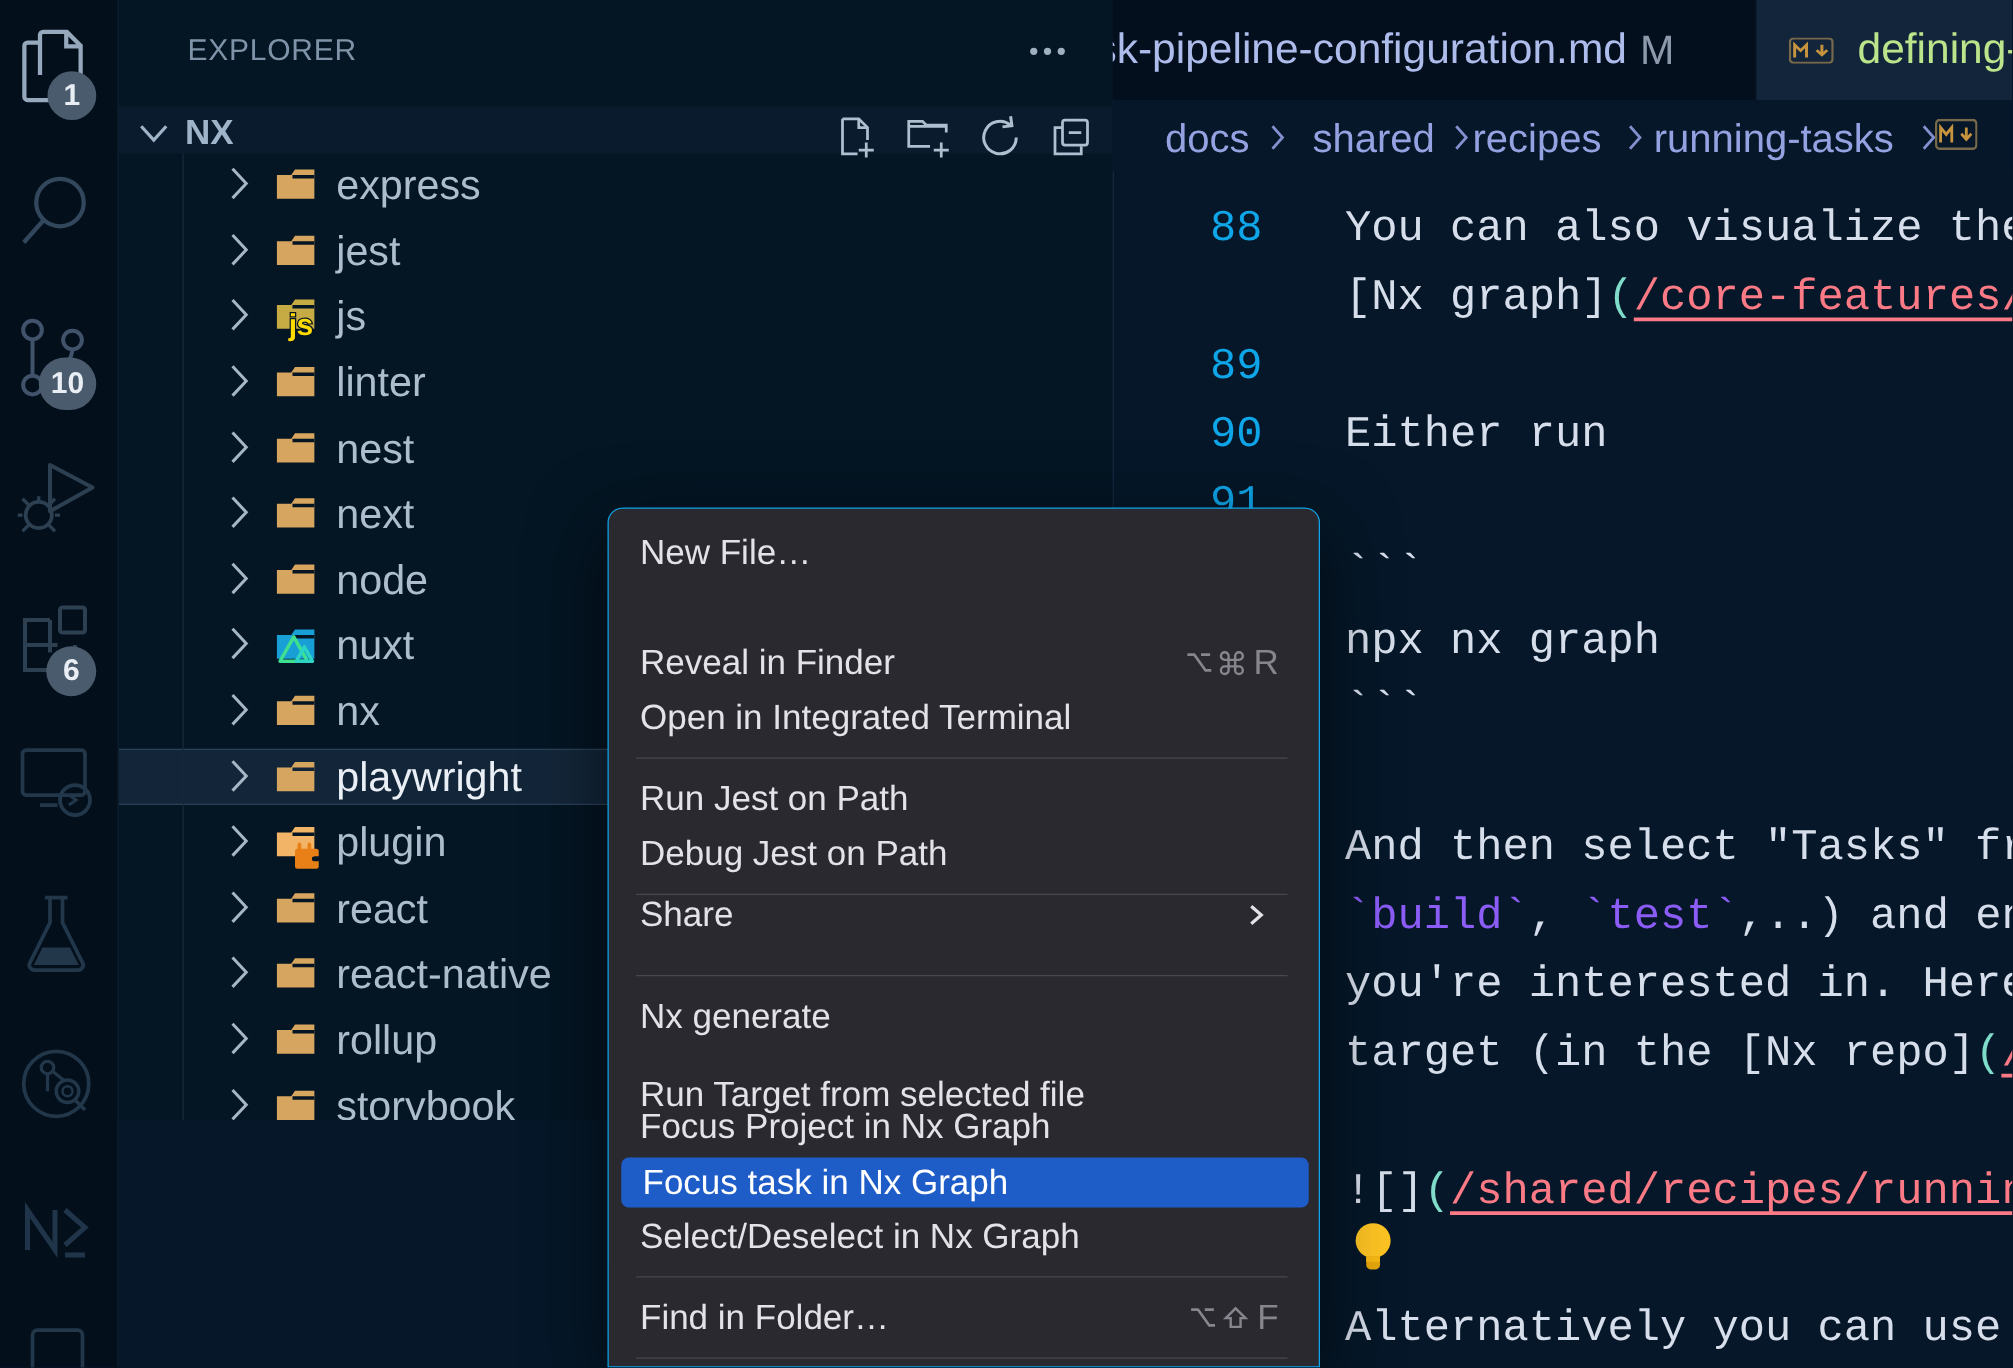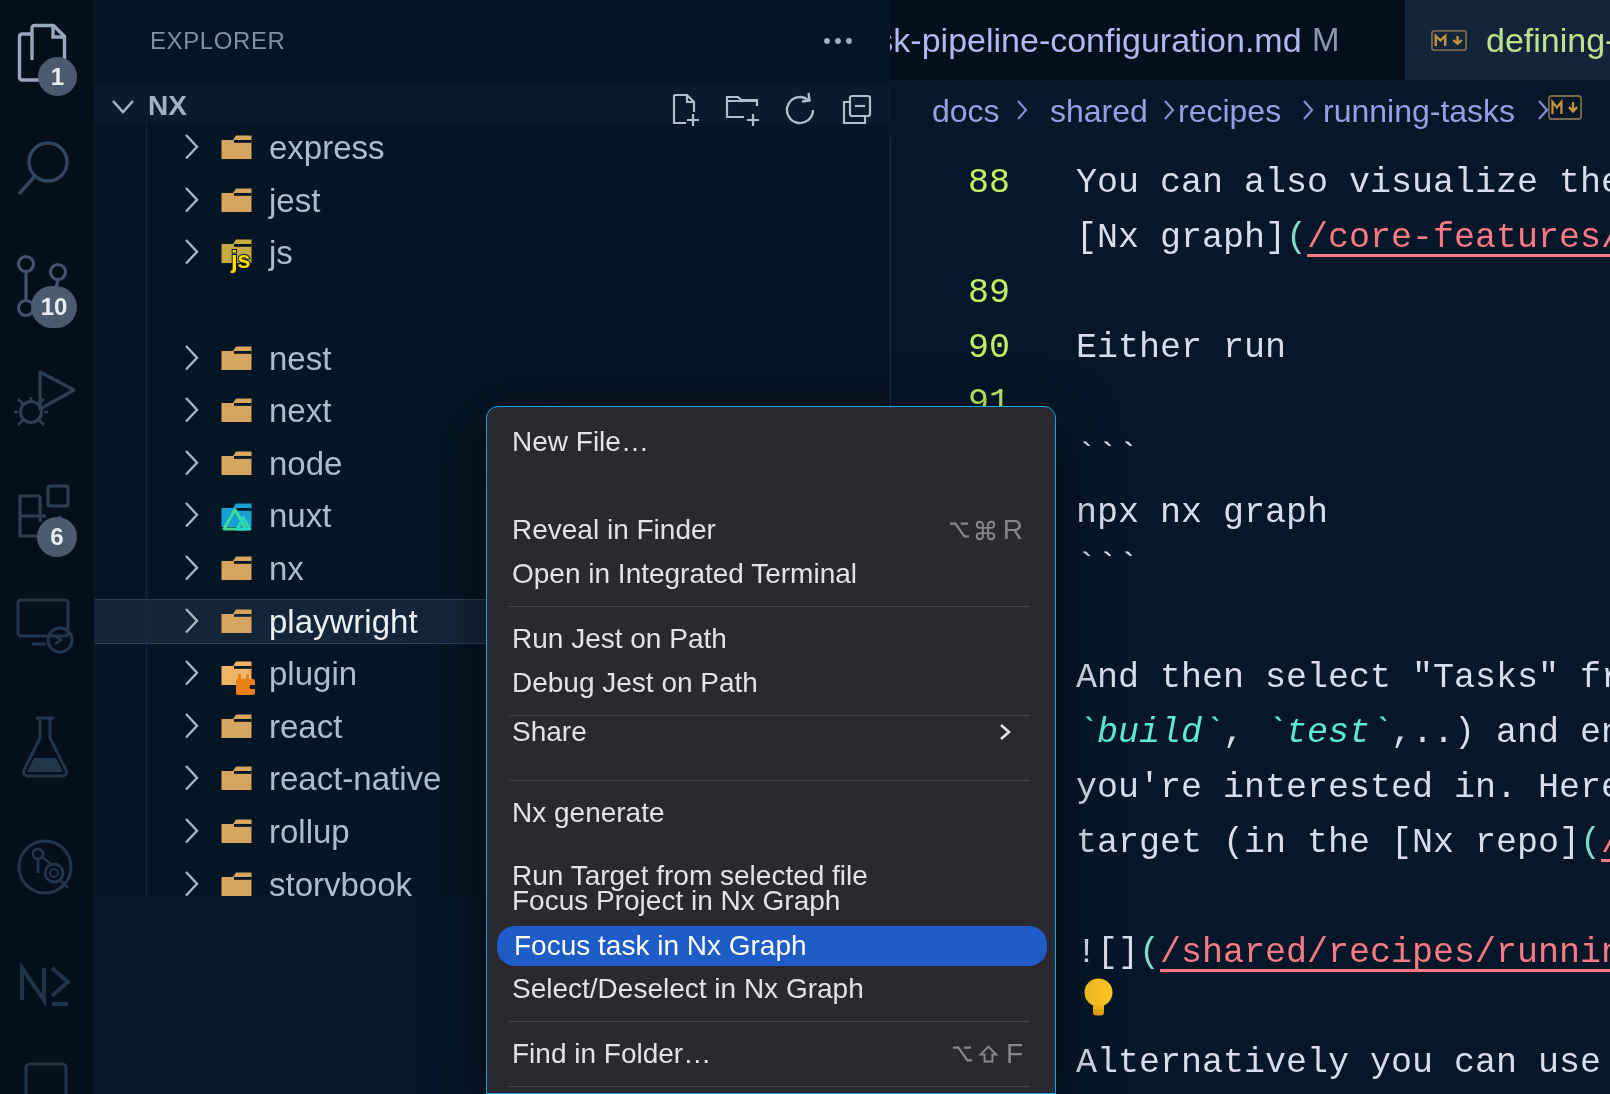--- a/index.html
+++ b/index.html
@@ -29,32 +29,32 @@
   #tab1 { position:absolute; left:0; top:0; width:515px; height:80px; background:#040f1e; overflow:hidden; }
   #tab1 .tname { position:absolute; left:-42px; top:50%; transform:translateY(-50%); font-size:34px; color:#aebcec; white-space:pre; }
   #tab1 .tmod { position:absolute; left:422px; top:50%; transform:translateY(-50%); font-size:33px; color:#8b99ab; }
   #tab2 { position:absolute; left:515px; top:0; width:205px; height:80px; background:#13253b; overflow:hidden; }
   #tab2 .tname { position:absolute; left:81px; top:50%; transform:translateY(-50%); font-size:34px; color:#bce48b; white-space:pre; }
   #crumbs { position:absolute; left:0; top:80px; width:720px; height:57px; background:#051728; font-size:32px; color:#94a2e2; }
   .crumb { position:absolute; top:calc(50% + 2px); transform:translateY(-50%); white-space:pre; }
 
   #code { position:absolute; left:0; top:137px; width:720px; height:957px; }
   .cl { position:absolute; left:186px; height:55px; line-height:55px; font-family:"Liberation Mono",monospace; font-size:35px; color:#d6deeb; white-space:pre; }
-  .ln { position:absolute; left:0; width:120px; height:55px; line-height:55px; text-align:right; font-family:"Liberation Mono",monospace; font-size:35px; color:#bef264; }
-  .grn { color:#5eead4;font-style:italic; }
+  .ln { position:absolute; left:0; width:120px; height:55px; line-height:55px; text-align:right; font-family:"Liberation Mono",monospace; font-size:35px; color:#0ea5e9; }
+  .grn { color:#8b5cf6; }
   .teal { color:#7fdbca; }
   .lnk { color:#fb7a85; text-decoration:underline; text-decoration-thickness:2.5px; text-underline-offset:7px; }
 
   #menu { position:absolute; z-index:10; left:486px; top:406px; width:570px; height:688px; background:#2b2930; border:1px solid #0ea5e9;
           border-radius:12px 12px 0 0; box-shadow:0 18px 60px rgba(0,0,0,.55); overflow:hidden; }
   .mi { position:absolute; left:0; width:570px; height:44px; font-size:28px; color:#e3e2e6; }
   .mi .t { position:absolute; left:25px; top:50%; transform:translateY(-50%); white-space:pre; }
   .mi .sc { position:absolute; right:34px; top:50%; transform:translateY(-50%); color:#87858d; display:flex; align-items:center; gap:5px; }
   .msep { position:absolute; left:22px; width:521px; height:1px; background:#49474e; }
-  .hl { position:absolute; left:10px; width:550px; height:40px; background:#1e5cc8; border-radius:18px; }
+  .hl { position:absolute; left:10px; width:550px; height:40px; background:#1e5cc8; border-radius:6px; }
   .hl .t { position:absolute; left:17px; top:50%; transform:translateY(-50%); color:#fff; white-space:pre; font-size:28px; }
 </style>
 </head>
 <body>
 <div id="stage">
 
   <div id="sidebar">
     <div id="sbtitle">EXPLORER</div>
     <svg class="abs" style="left:727px;top:30px" width="34" height="22" viewBox="0 0 34 22">
       <circle cx="5" cy="11" r="2.9" fill="#9fb0c0"></circle>
@@ -90,20 +90,30 @@
 <div class="tree-row" style="top:228px">
         <span class="chev"><svg width="22" height="30" viewBox="0 0 22 30">
             <polyline points="6,3 17,14.8 6,26.5" fill="none" stroke="#a7b6c4" stroke-width="2.4"></polyline>
           </svg></span>
         <span class="ficon"><svg width="48" height="44" viewBox="0 0 48 44" style="margin-top:-1px">
 <path d="M0.5 7 L12 7 L15 2.5 L30.5 2.5 L30.5 26 L0.5 26 Z" fill="#c6ab45"></path>
 <rect x="13" y="7" width="17.5" height="2.8" fill="#041523"></rect>
 <text x="10" y="31" font-family="Liberation Sans,sans-serif" font-size="24" font-weight="700" fill="#ffdb00" stroke="#041523" stroke-width="2" paint-order="stroke" letter-spacing="-0.5">js</text>
 </svg></span>
         <span class="lbl">js</span>
+      </div>
+<div class="tree-row" style="top:281px">
+        <span class="chev"><svg width="22" height="30" viewBox="0 0 22 30">
+            <polyline points="6,3 17,14.8 6,26.5" fill="none" stroke="#a7b6c4" stroke-width="2.4"></polyline>
+          </svg></span>
+        <span class="ficon"><svg width="31" height="27" viewBox="0 0 31 27">
+<path d="M0.5 7 L12 7 L15 2.5 L30.5 2.5 L30.5 26 L0.5 26 Z" fill="#d6a55f"></path>
+<rect x="13" y="7" width="17.5" height="2.8" fill="#041523"></rect>
+</svg></span>
+        <span class="lbl">linter</span>
       </div>
 <div class="tree-row" style="top:334px">
         <span class="chev"><svg width="22" height="30" viewBox="0 0 22 30">
             <polyline points="6,3 17,14.8 6,26.5" fill="none" stroke="#a7b6c4" stroke-width="2.4"></polyline>
           </svg></span>
         <span class="ficon"><svg width="31" height="27" viewBox="0 0 31 27">
 <path d="M0.5 7 L12 7 L15 2.5 L30.5 2.5 L30.5 26 L0.5 26 Z" fill="#d6a55f"></path>
 <rect x="13" y="7" width="17.5" height="2.8" fill="#041523"></rect>
 </svg></span>
         <span class="lbl">nest</span>

